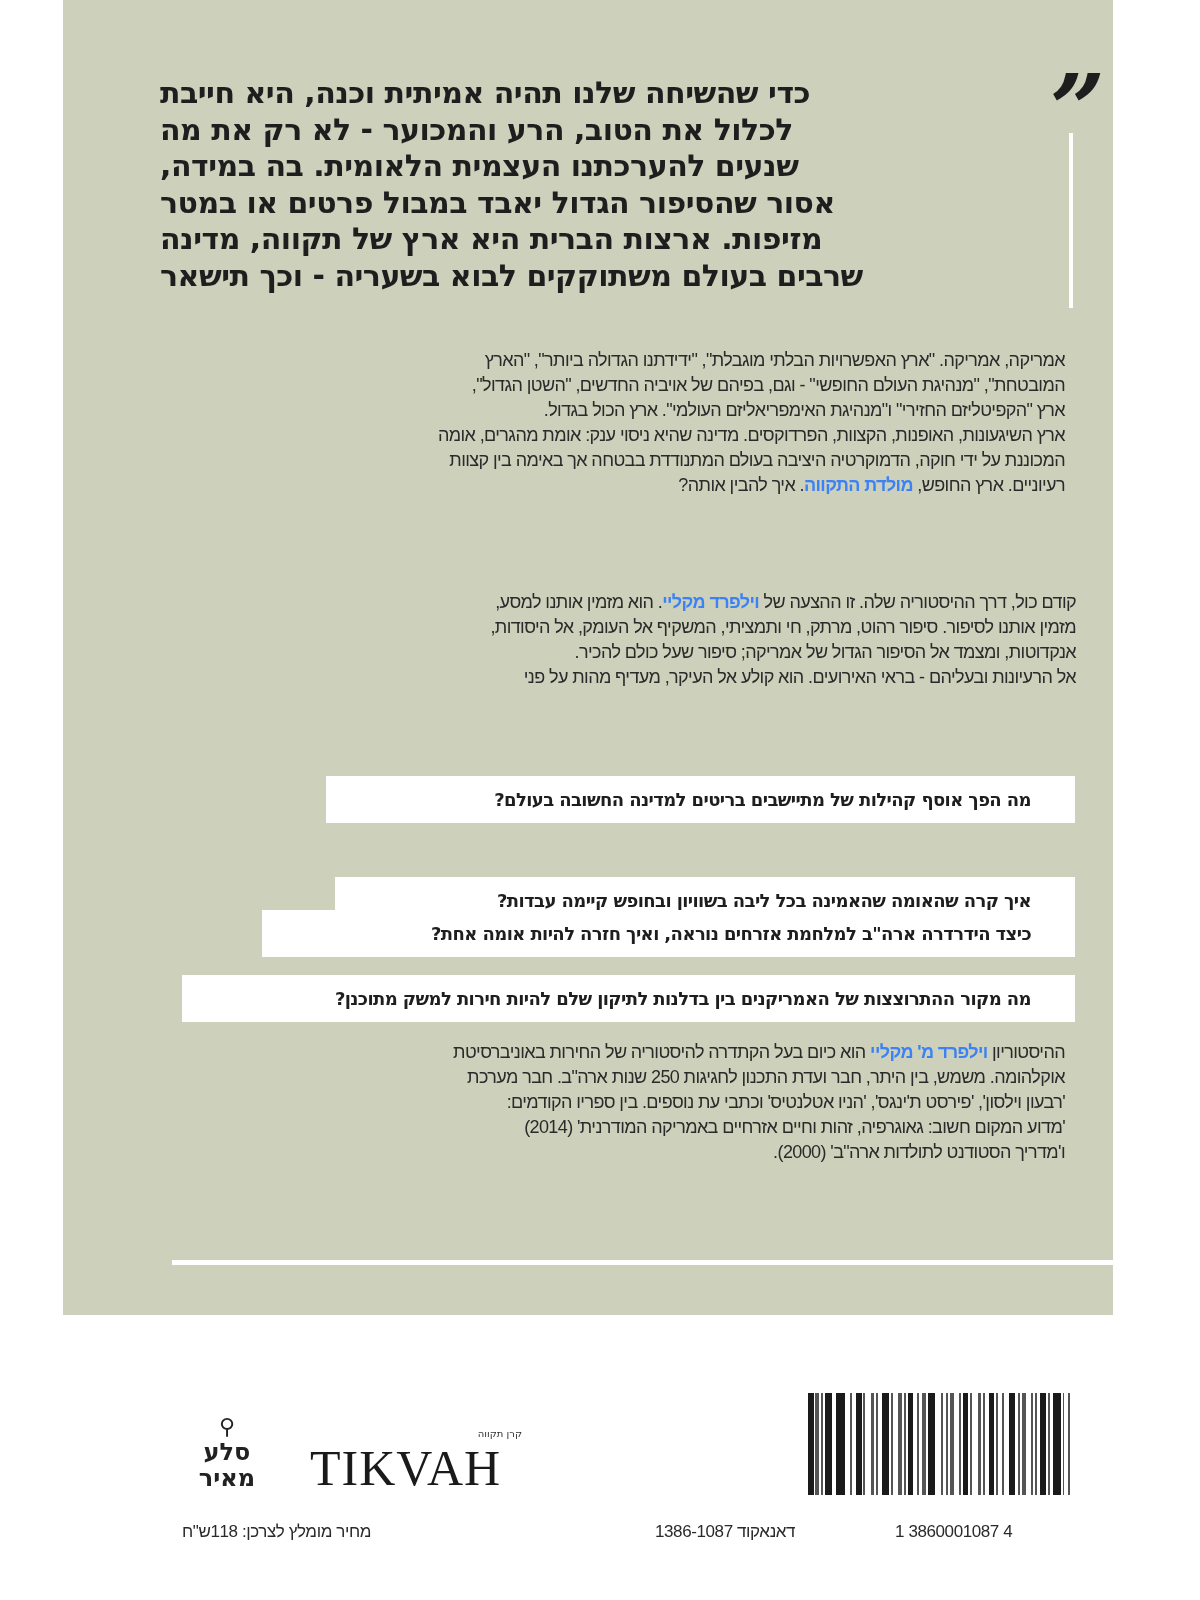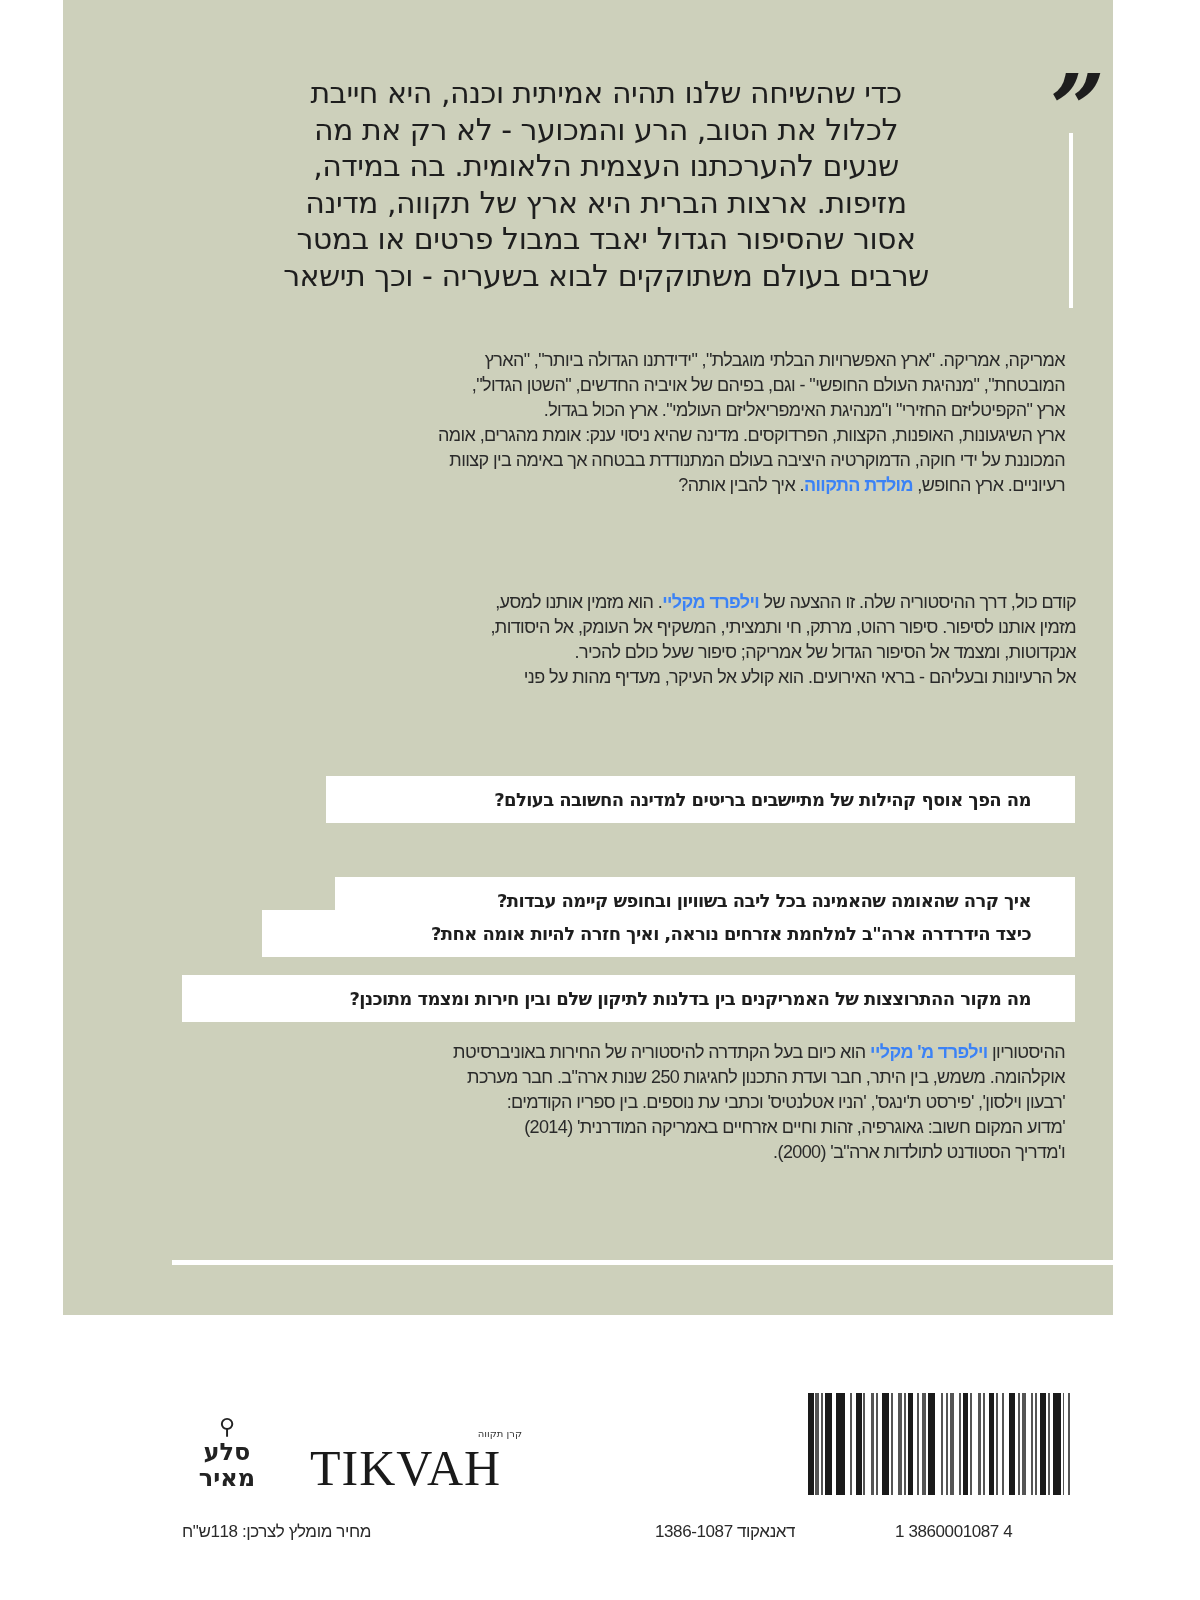--- a/index.html
+++ b/index.html
@@ -16,22 +16,22 @@
       position: absolute; left: 1050px; top: 62px; width: 50px; height: 70px;
       font-family: "DejaVu Serif", serif; font-weight: bold; font-size: 96px;
       line-height: 1; color: #1e1e1e; font-style: italic;
     }
     .quote-line {
       position: absolute; left: 1069px; top: 133px; width: 4px; height: 175px;
       background: #ffffff;
     }
     .pull-quote {
       position: absolute; left: 160px; top: 75px; width: 892px;
-      direction: rtl; text-align: center;
-      font-family: "DejaVu Sans", sans-serif; font-weight: normal;
+      direction: rtl; text-align: left;
+      font-family: "DejaVu Sans", sans-serif; font-weight: bold;
       font-size: 30px; line-height: 36.5px; color: #1e1e1e;
       letter-spacing: -0.5px;
     }
     .pull-quote .ln { display: block; white-space: nowrap; }
     .body-block {
       position: absolute; direction: rtl; text-align: right;
       font-family: "Liberation Sans", sans-serif;
       font-size: 18px; line-height: 25px; color: #2a2a2a;
       letter-spacing: -0.6px;
     }
@@ -98,22 +98,22 @@
 
 <div class="panel"></div>
 
 <div class="quote-mark">”</div>
 <div class="quote-line"></div>
 
 <div class="pull-quote">
   <span class="ln">כדי שהשיחה שלנו תהיה אמיתית וכנה, היא חייבת</span>
   <span class="ln">לכלול את הטוב, הרע והמכוער - לא רק את מה</span>
   <span class="ln">שנעים להערכתנו העצמית הלאומית. בה במידה,</span>
+  <span class="ln">אסור שהסיפור הגדול יאבד במבול פרטים או במטר</span>
   <span class="ln">מזיפות. ארצות הברית היא ארץ של תקווה, מדינה</span>
-  <span class="ln">אסור שהסיפור הגדול יאבד במבול פרטים או במטר</span>
   <span class="ln">שרבים בעולם משתוקקים לבוא בשעריה - וכך תישאר</span>
 </div>
 
 <div class="body-block para1">
   <span class="ln">אמריקה, אמריקה. "ארץ האפשרויות הבלתי מוגבלת", "ידידתנו הגדולה ביותר", "הארץ</span>
   <span class="ln">המובטחת", "מנהיגת העולם החופשי" - וגם, בפיהם של אויביה החדשים, "השטן הגדול",</span>
   <span class="ln">ארץ "הקפיטליזם החזירי" ו"מנהיגת האימפריאליזם העולמי". ארץ הכול בגדול.</span>
   <span class="ln">ארץ השיגעונות, האופנות, הקצוות, הפרדוקסים. מדינה שהיא ניסוי ענק: אומת מהגרים, אומה</span>
   <span class="ln">המכוננת על ידי חוקה, הדמוקרטיה היציבה בעולם המתנודדת בבטחה אך באימה בין קצוות</span>
   <span class="ln"><span>רעיוניים. ארץ החופש,</span> <b>מולדת התקווה</b><span>. איך להבין אותה?</span></span>
@@ -122,21 +122,21 @@
 <div class="body-block para2">
   <span class="ln"><span>קודם כול, דרך ההיסטוריה שלה. זו ההצעה של </span><b>וילפרד מקליי</b><span>. הוא מזמין אותנו למסע,</span></span>
   <span class="ln">מזמין אותנו לסיפור. סיפור רהוט, מרתק, חי ותמציתי, המשקיף אל העומק, אל היסודות,</span>
   <span class="ln">אנקדוטות, ומצמד אל הסיפור הגדול של אמריקה; סיפור שעל כולם להכיר.</span>
   <span class="ln">אל הרעיונות ובעליהם - בראי האירועים. הוא קולע אל העיקר, מעדיף מהות על פני</span>
 </div>
 
 <div class="question q1">מה הפך אוסף קהילות של מתיישבים בריטים למדינה החשובה בעולם?</div>
 <div class="question q2">איך קרה שהאומה שהאמינה בכל ליבה בשוויון ובחופש קיימה עבדות?</div>
 <div class="question q3">כיצד הידרדרה ארה"ב למלחמת אזרחים נוראה, ואיך חזרה להיות אומה אחת?</div>
-<div class="question q4">מה מקור ההתרוצצות של האמריקנים בין בדלנות לתיקון שלם ובין חירות ומצמד מתוכנן?</div>
+<div class="question q4">מה מקור ההתרוצצות של האמריקנים בין בדלנות לתיקון שלם להיות חירות למשק מתוכנן?</div>
 
 <div class="body-block para3">
   <span class="ln"><span>ההיסטוריון </span><b>וילפרד מ' מקליי</b><span> הוא כיום בעל הקתדרה להיסטוריה של החירות באוניברסיטת</span></span>
   <span class="ln">אוקלהומה. משמש, בין היתר, חבר ועדת התכנון לחגיגות 250 שנות ארה"ב. חבר מערכת</span>
   <span class="ln">'רבעון וילסון', 'פירסט ת'ינגס', 'הניו אטלנטיס' וכתבי עת נוספים. בין ספריו הקודמים:</span>
   <span class="ln">'מדוע המקום חשוב: גאוגרפיה, זהות וחיים אזרחיים באמריקה המודרנית' (2014)</span>
   <span class="ln">ו'מדריך הסטודנט לתולדות ארה"ב' (2000).</span>
 </div>
 
 <div class="bottom-rule"></div>

